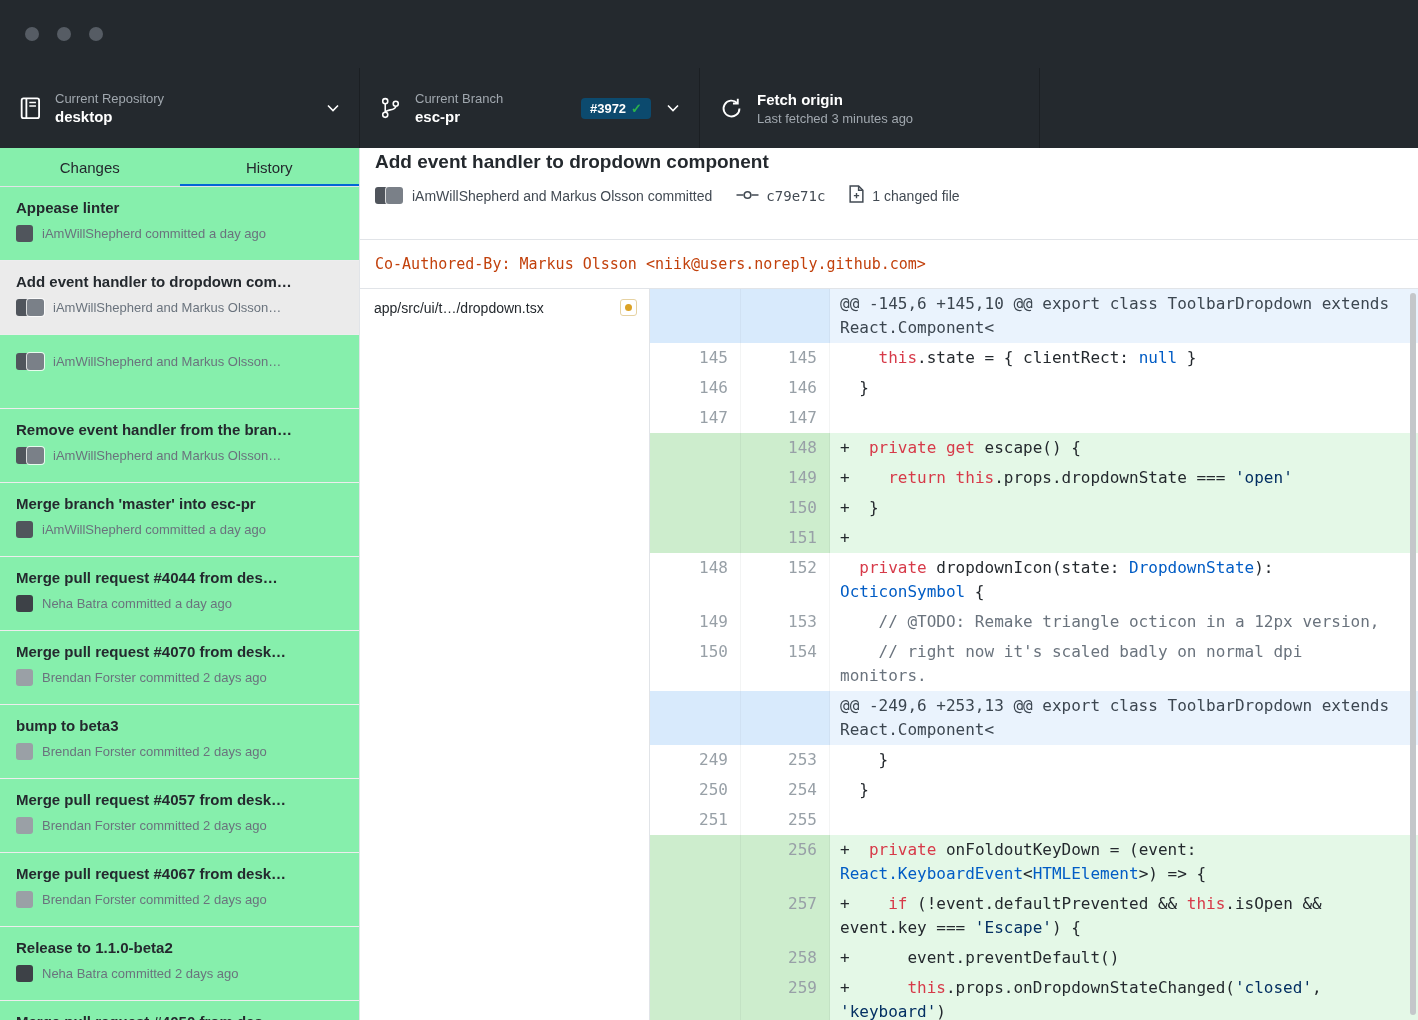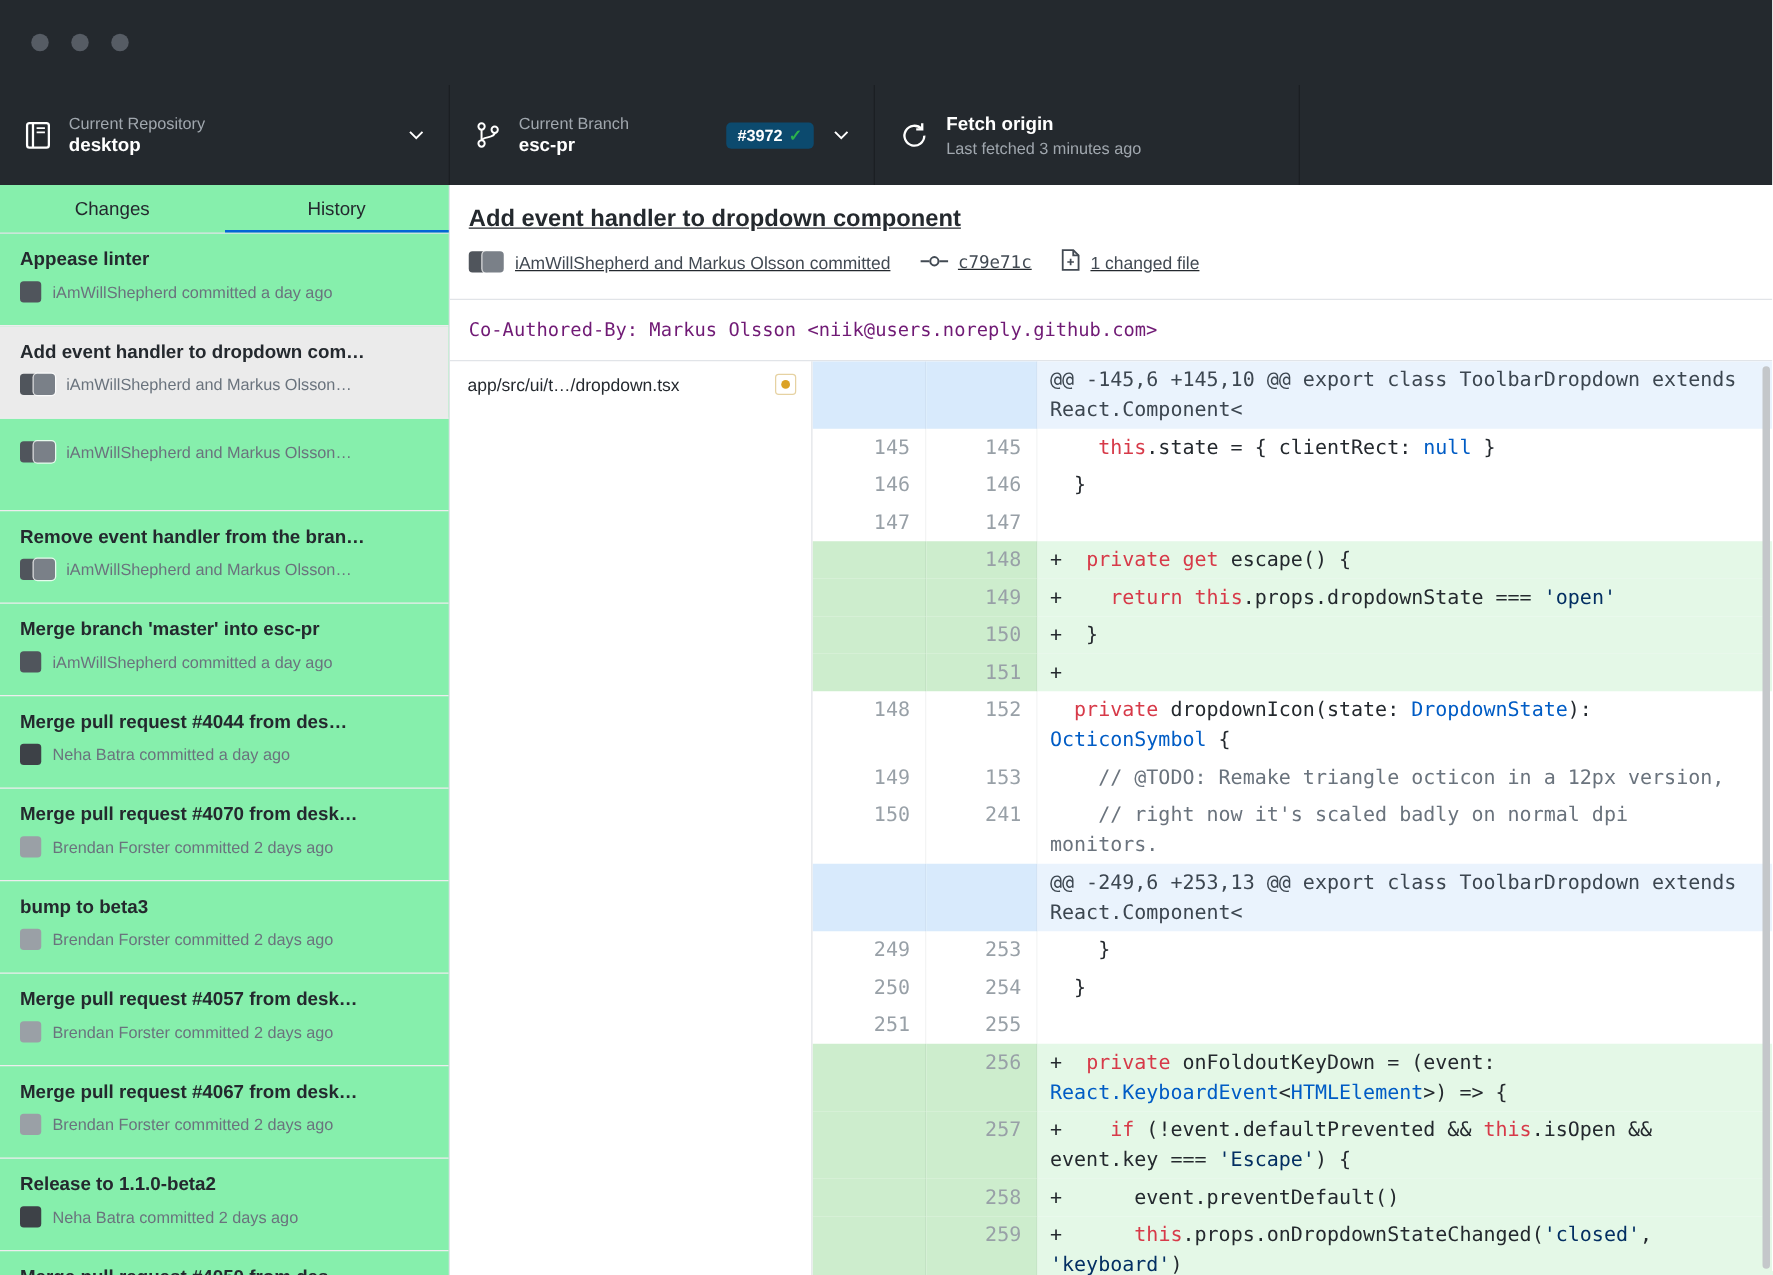--- a/index.html
+++ b/index.html
@@ -42,30 +42,30 @@
            text-overflow:ellipsis;line-height:20px;}
   .c-meta{display:flex;align-items:center;margin-top:7px;}
   .avs{display:flex;margin-right:9px;}
   .av{width:17px;height:17px;border-radius:3px;flex-shrink:0;}
   .av + .av{margin-left:-6px;box-shadow:0 0 0 1px rgba(255,255,255,.8);}
   .c-meta-text{font-size:13px;color:#6a737d;white-space:nowrap;overflow:hidden;text-overflow:ellipsis;}
 
   
   .main{flex:1;display:flex;flex-direction:column;min-width:0;}
   .commit-header{height:92px;box-sizing:border-box;border-bottom:1px solid #e1e4e8;
-                 padding:16px 16px 0 15px;text-decoration:underline;}
+                 padding:2px 16px 0 15px;}
   .page-title{font-size:19px;font-weight:bold;margin:0;line-height:24px;color:#24292e;}
   .byline{display:flex;align-items:center;margin-top:11px;font-size:14px;color:#424a53;}
   .byline .avs{margin-right:9px;}
   .byline-text{margin-right:24px;}
   .hash{font-family:"DejaVu Sans Mono",monospace;font-size:14px;margin-left:7px;margin-right:24px;}
   .files-count{margin-left:8px;}
   .coauthor{height:49px;box-sizing:border-box;border-bottom:1px solid #e1e4e8;display:flex;
             align-items:center;padding-left:15px;font-family:"DejaVu Sans Mono",monospace;
-            font-size:15px;color:#701a75;}
+            font-size:15px;color:#c2410c;}
 
   
   .diff-area{flex:1;display:flex;min-height:0;position:relative;}
   .file-pane{width:290px;flex-shrink:0;border-right:1px solid #e1e4e8;box-sizing:border-box;}
   .file-row{height:37px;display:flex;align-items:center;padding:0 12px 0 14px;font-size:14px;}
   .file-path{flex:1;white-space:nowrap;overflow:hidden;text-overflow:ellipsis;}
   .mod-icon{width:15px;height:15px;border:1px solid #e6d2a2;border-radius:3px;flex-shrink:0;
             display:flex;align-items:center;justify-content:center;margin-left:10px;}
   .mod-icon i{width:7px;height:7px;border-radius:50%;background:var(--modified-orange,#dba226);}
 
@@ -363,21 +363,21 @@
               <div class="dnum n2">152</div>
               <div class="dcode"><span class="tok-p">  </span><span class="tok-k">private</span><span class="tok-p"> dropdownIcon(state: </span><span class="tok-n">DropdownState</span><span class="tok-p">): </span><span class="tok-n">OcticonSymbol</span><span class="tok-p"> {</span></div>
             </div>
             <div class="drow ctx">
               <div class="dnum">149</div>
               <div class="dnum n2">153</div>
               <div class="dcode"><span class="tok-c">    // @TODO: Remake triangle octicon in a 12px version,</span></div>
             </div>
             <div class="drow ctx">
               <div class="dnum">150</div>
-              <div class="dnum n2">241</div>
+              <div class="dnum n2">154</div>
               <div class="dcode"><span class="tok-c">    // right now it's scaled badly on normal dpi monitors.</span></div>
             </div>
             <div class="drow hunk">
               <div class="dnum"></div>
               <div class="dnum n2"></div>
               <div class="dcode"><span class="tok-h">@@ -249,6 +253,13 @@ export class ToolbarDropdown extends React.Component&lt;</span></div>
             </div>
             <div class="drow ctx">
               <div class="dnum">249</div>
               <div class="dnum n2">253</div>

